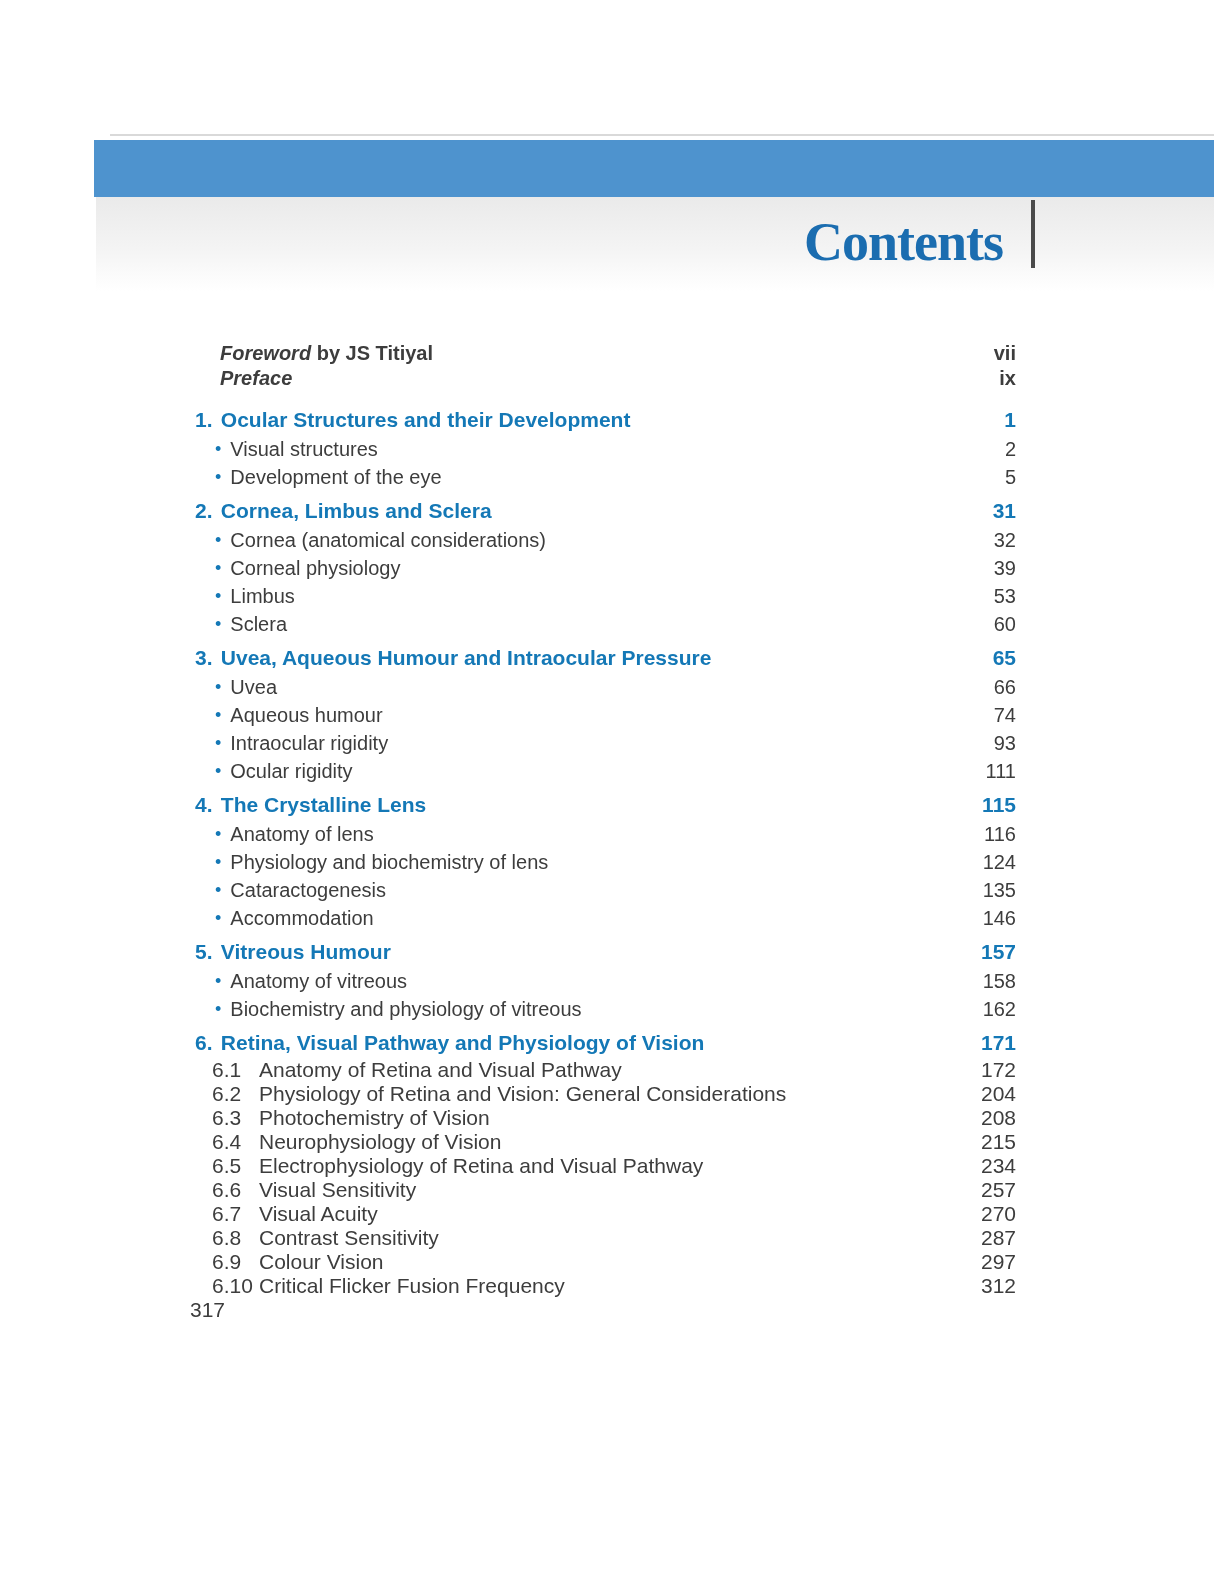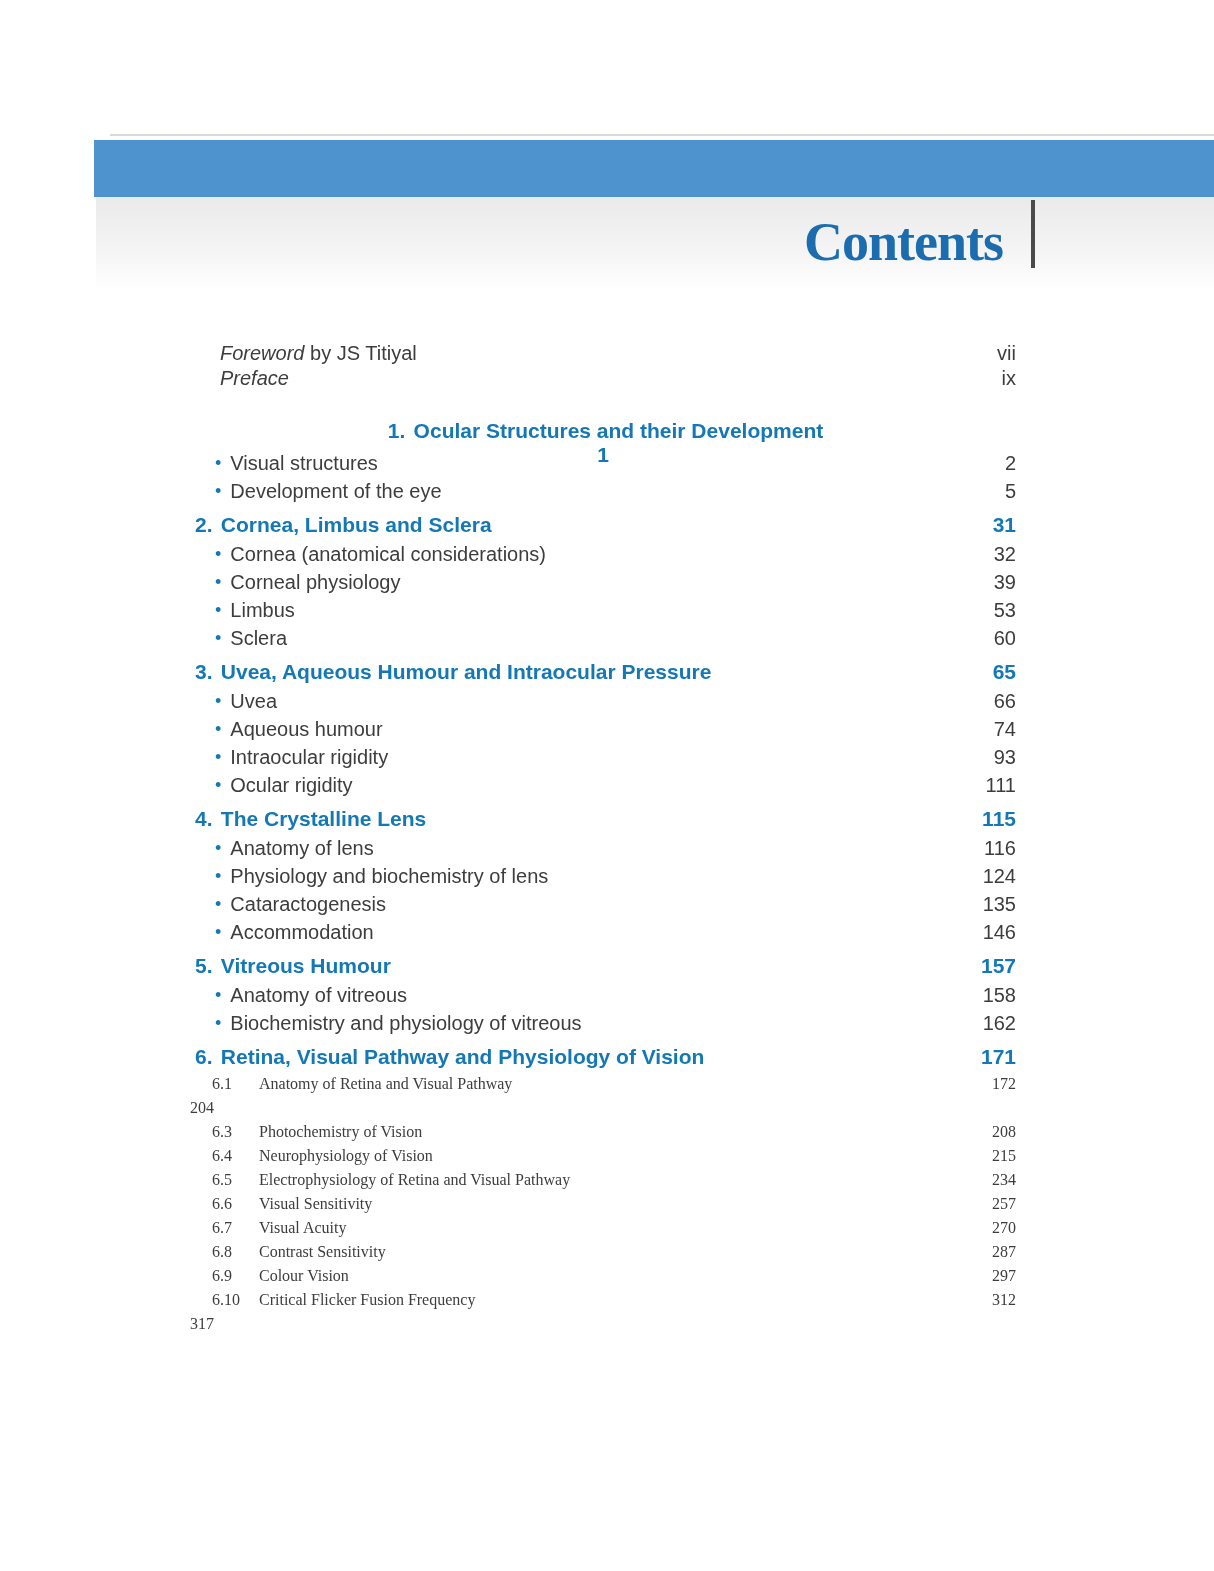--- a/index.html
+++ b/index.html
@@ -68,44 +68,44 @@
     left: 190px;
     width: 826px;
     font-size: 20px;
   }
   .row {
     display: flex;
     justify-content: space-between;
     align-items: center;
   }
   .front-row { height: 25px; }
-  .front-block { margin-bottom: 28px; }
+  .front-block { margin-bottom: 14px; font-weight: bold; }
   .front-label { padding-left: 30px; }
   .front-label .it { font-style: italic; }
 
   .chap-heading {
     height: 30px;
     margin-top: 5px;
     font-weight: bold;
     font-size: 21px;
     color: var(--heading-blue, #1478b6);
   }
-  .chap-heading.first { margin-top: 4px; flex-direction: column; }
+  .chap-heading.first { margin-top: 4px; }
   .chap-heading .lead { padding-left: 5px; }
   .chap-heading .chnum { display: inline-block; min-width: 20px; }
 
   .bullet-row { height: 28px; }
   .bullet-label { padding-left: 25px; display: flex; align-items: center; }
   .bullet-glyph {
     color: var(--heading-blue, #1478b6);
     font-size: 18px;
     margin-right: 9px;
   }
 
-  .num-row { height: 24px; font-size: 16px; font-family: Liberation Serif, serif; }
+  .num-row { height: 24px; font-size: 21px; }
   .num-label { padding-left: 22px; display: flex; }
   .num-cell { display: inline-block; width: 47px; flex: none; }
 
   .pagenum { text-align: right; white-space: nowrap; }
   .chap-heading .pagenum { color: var(--heading-blue, #1478b6); }
 </style>
 </head>
 <body style="--banner-blue: #4e93ce; --title-blue: #1b6db0; --heading-blue: #1478b6; --body-text: #3d3d3d;">
 
 <div class="top-hairline"></div>
@@ -263,20 +263,24 @@
         <span class="pagenum">171</span>
       </div>
       <div class="row num-row">
         <span class="num-label">
           <span class="num-cell">6.1</span>
           <span>Anatomy of Retina and Visual Pathway</span>
         </span>
         <span class="pagenum">172</span>
       </div>
       <div class="row num-row">
+        <span class="num-label">
+          <span class="num-cell">6.2</span>
+          <span>Physiology of Retina and Vision: General Considerations</span>
+        </span>
         <span class="pagenum">204</span>
       </div>
       <div class="row num-row">
         <span class="num-label">
           <span class="num-cell">6.3</span>
           <span>Photochemistry of Vision</span>
         </span>
         <span class="pagenum">208</span>
       </div>
       <div class="row num-row">

